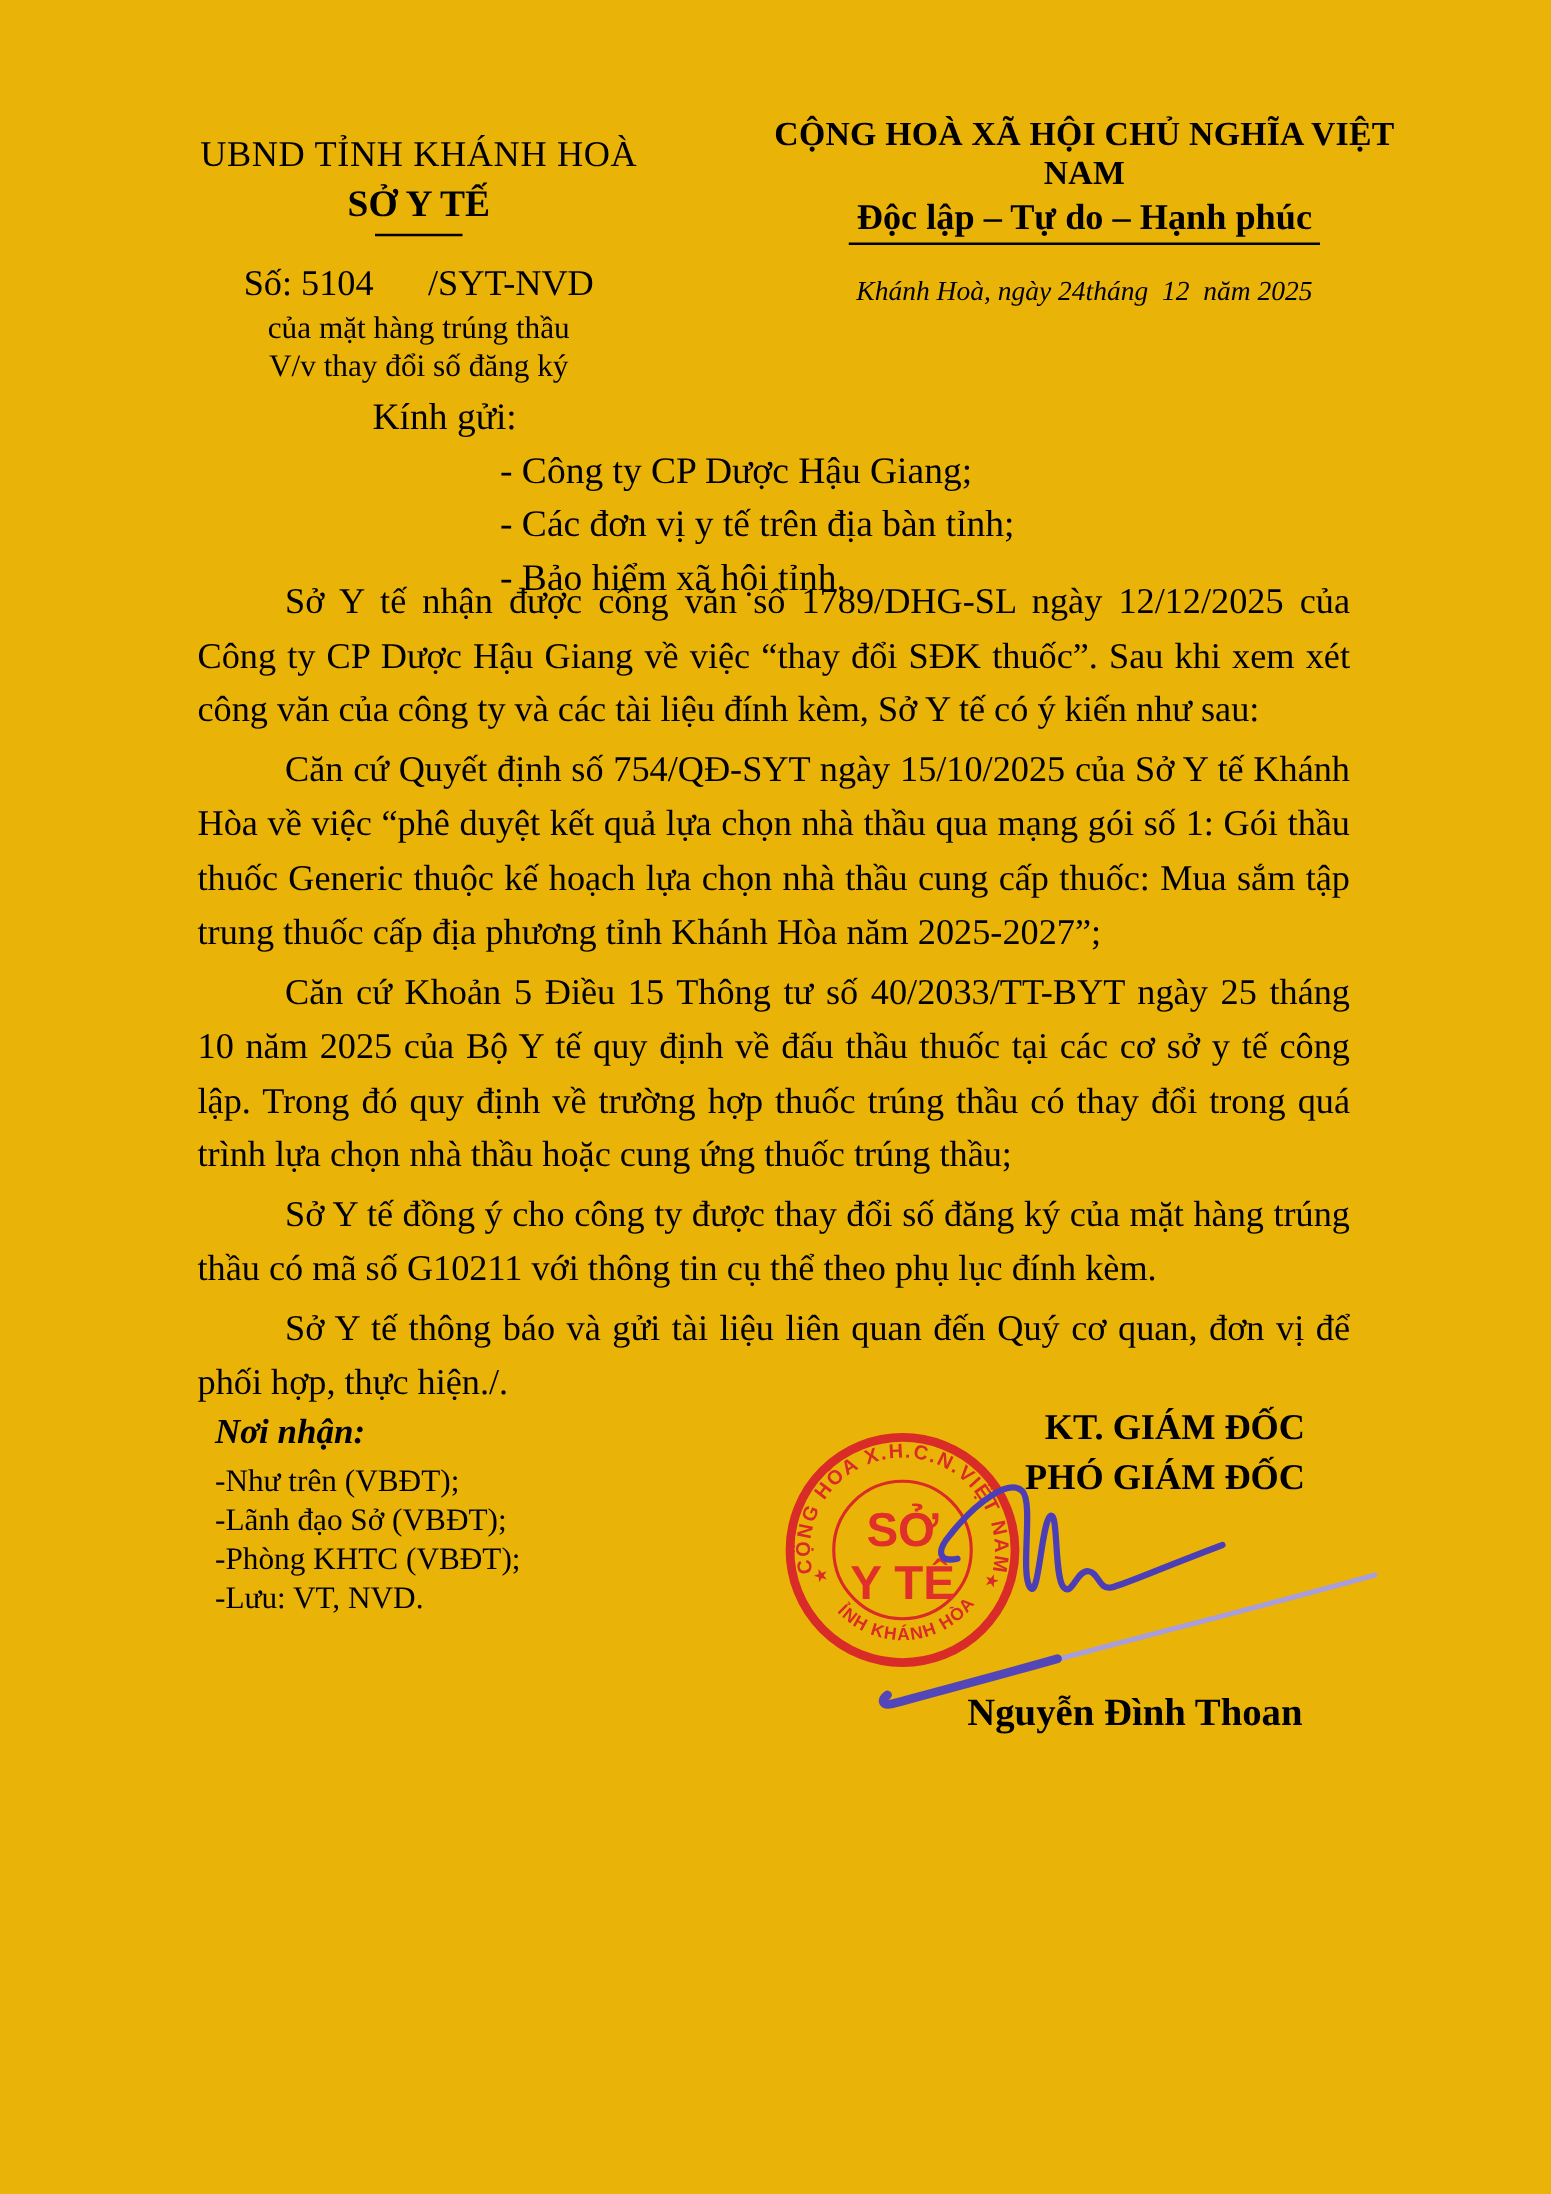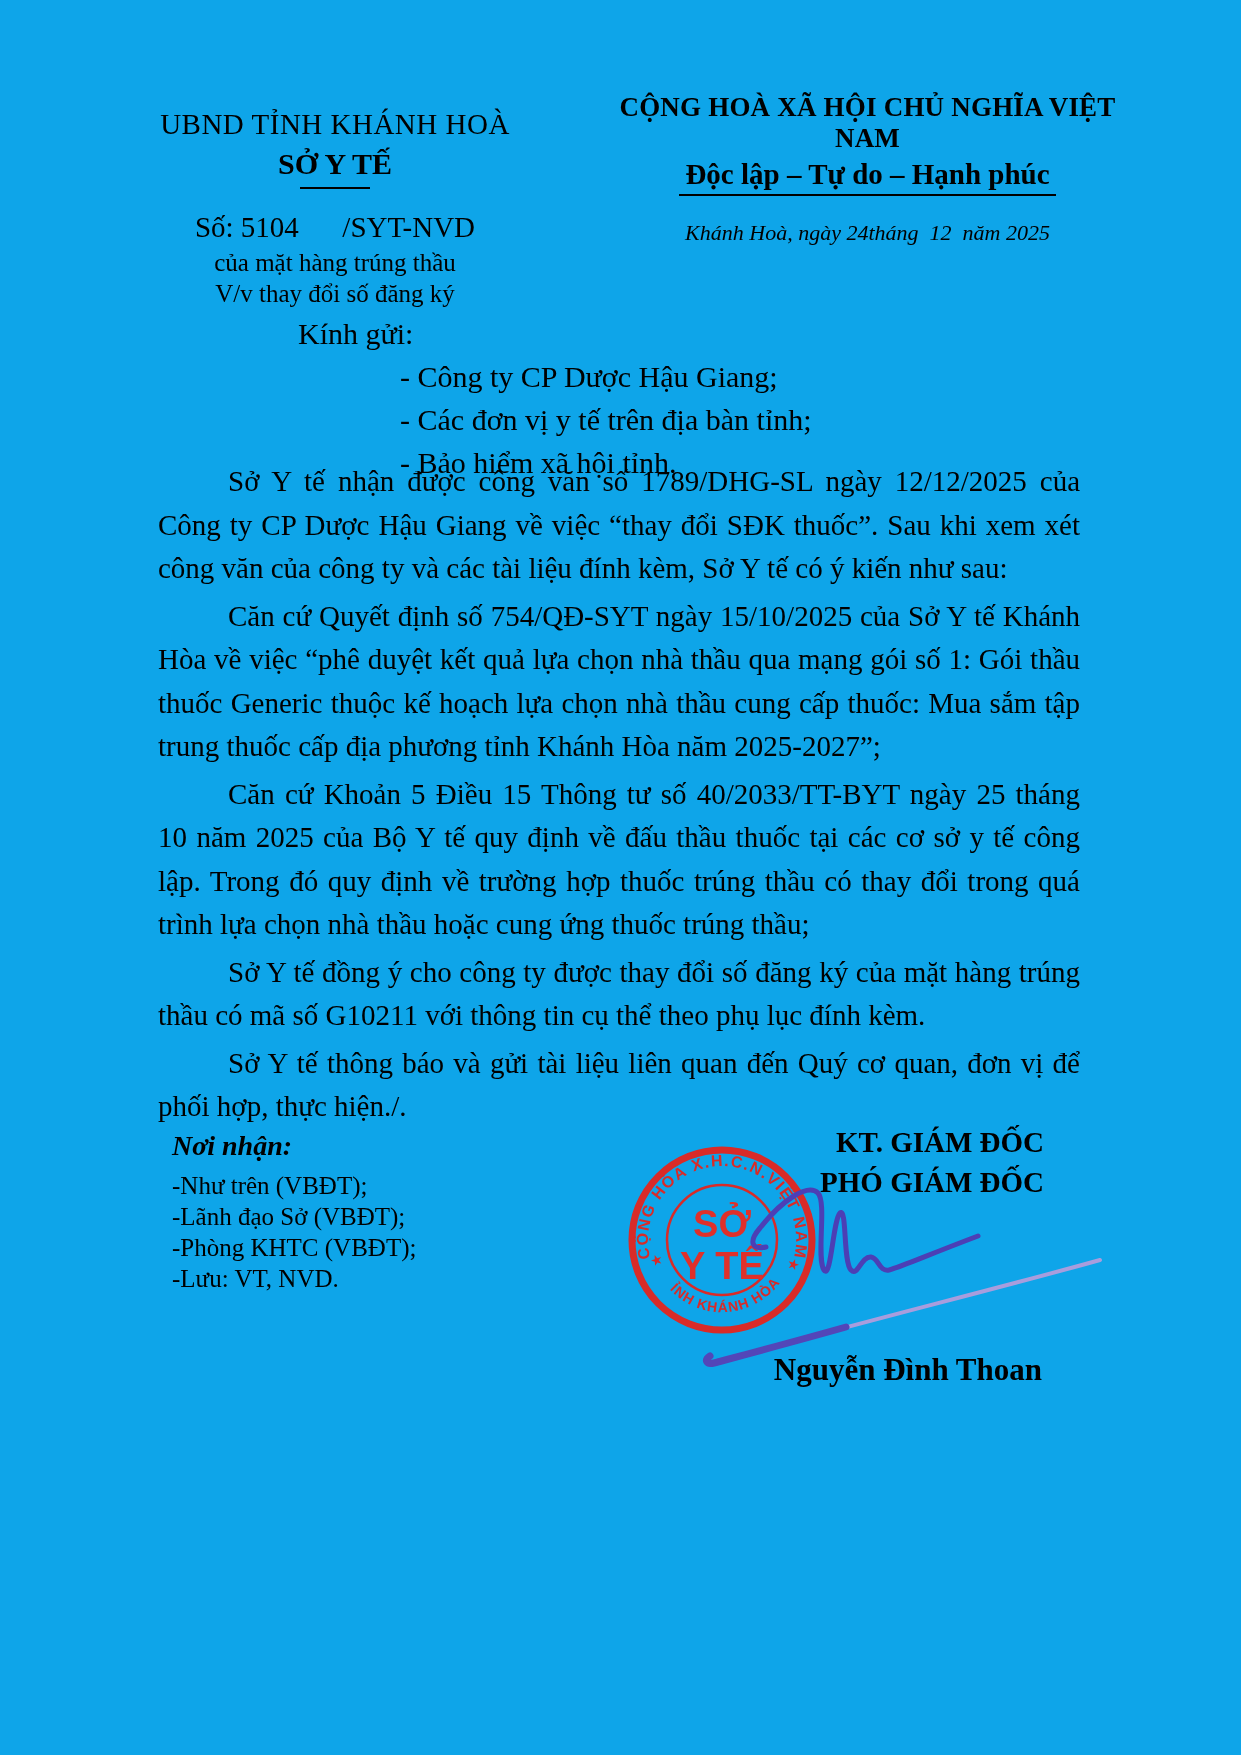--- a/index.html
+++ b/index.html
@@ -1,19 +1,19 @@
 <!DOCTYPE html>
 <html><head>
 <meta charset="utf-8">
 <style>
   html,body{margin:0;padding:0;background:#e8e8e8;}
   .page{
     position:relative;
     width:1241px;height:1755px;
-    background:#0ea5e9;
+    background:#eab308;
     font-family:"Liberation Serif","DejaVu Serif",serif;
     color:#000;
     overflow:hidden;
   }
   
   .hdr-left{
     position:absolute;left:150px;top:106px;width:370px;
     text-align:center;line-height:1.25;
   }
   .hdr-left .parent{font-size:29px;letter-spacing:.5px;}

